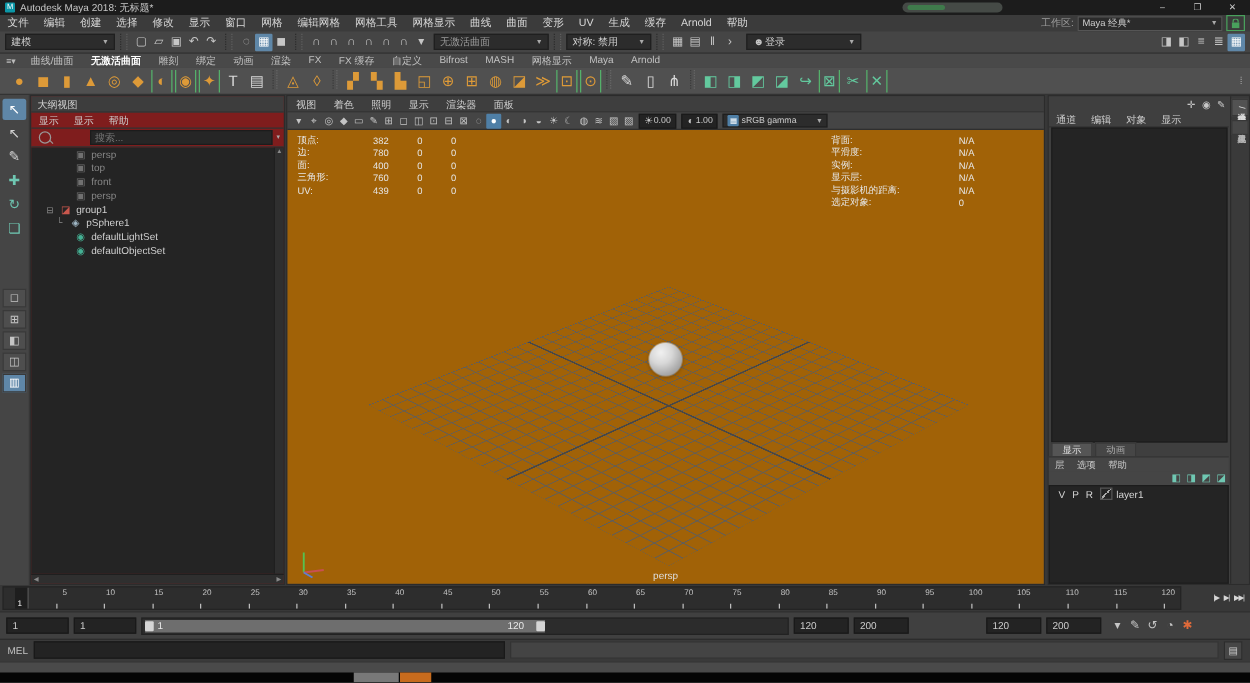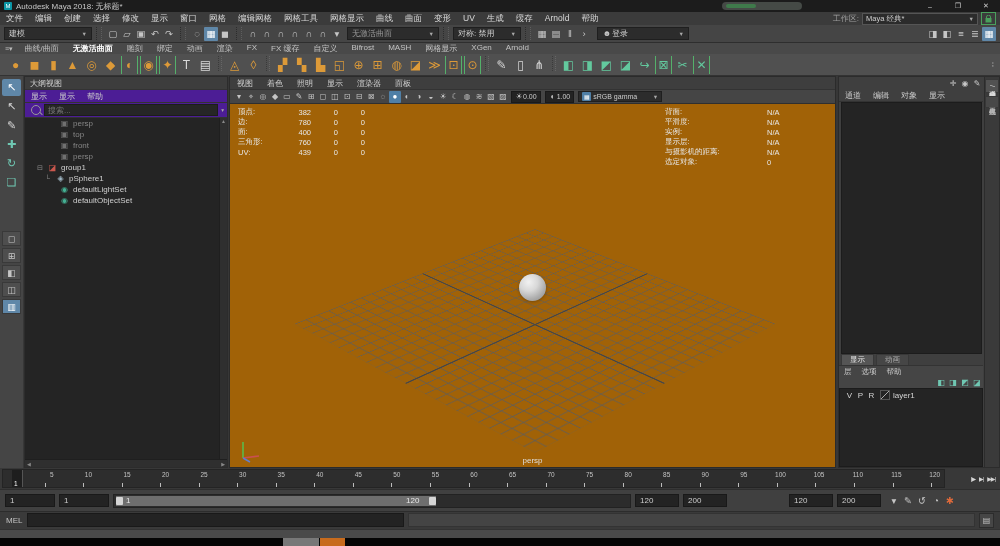--- a/index.html
+++ b/index.html
@@ -58,28 +58,28 @@
   
   .toolbox{left:0;top:0;width:23px;height:392px;background:#454545;display:flex;flex-direction:column;align-items:center;padding-top:3px;box-sizing:border-box;}
   .tico2{width:19px;height:17px;display:flex;align-items:center;justify-content:center;font-size:11px;color:#d2d2d2;margin-bottom:2px;border-radius:2px;}
   .tico2.active{background:#5f87a8;color:#fff;}
   .tico2.t{color:#6fc7b2;}
   .tb-gap{height:38px;}
   .lay{width:19px;height:15px;display:flex;align-items:center;justify-content:center;font-size:9px;color:#c5c5c5;margin-bottom:2px;border:1px solid #393939;background:#4e4e4e;box-sizing:border-box;}
   .lay.active{background:#5f87a8;color:#fff;}
 
   
-  .outliner{left:24px;top:0;width:204px;height:392px;background:#4c1d95;border:1px solid #2c2c2c;box-sizing:border-box;display:flex;flex-direction:column;}
+  .outliner{left:24px;top:0;width:204px;height:392px;background:#7f1d1d;border:1px solid #2c2c2c;box-sizing:border-box;display:flex;flex-direction:column;}
   .ol-title{height:12px;background:#3d3d3d;font-size:8px;color:#d0d0d0;display:flex;align-items:center;padding:0 5px;border-bottom:1px solid #333;}
   .ol-menus{height:12px;display:flex;align-items:center;border-bottom:1px solid #333;}
   .ol-menu{font-size:8px;color:#cdcdcd;padding:0 6px;}
   .ol-search{height:14px;display:flex;align-items:center;padding:0 3px;border-bottom:1px solid #333;}
   .search-glyph{width:8px;height:8px;border:1px solid #999;border-radius:50%;position:relative;margin:0 3px;flex:none;}
   .search-glyph::after{content:"";position:absolute;left:7px;top:7px;width:4px;height:1px;background:#999;transform:rotate(45deg);}
-  .ol-search input{flex:1;background:#262626;border:1px solid #1c1c1c;color:#ccc;font-size:8px;height:10px;padding:0 3px;outline:none;font-family:inherit;}
+  .ol-search input{flex:1;background:#262626;border:1px solid #1c1c1c;color:#ccc;font-size:8px;height:10px;padding:0 3px;outline:none;font-family:inherit;margin-left:28px;}
   .ol-list{flex:1;background:#242424;position:relative;overflow:hidden;}
   .trow{display:flex;align-items:center;height:11px;font-size:8px;color:#cfcfcf;padding-left:24px;}
   .trow .pre{width:10px;color:#8a8a8a;font-size:7px;flex:none;}
   .trow .tg{width:11px;font-size:8px;color:#9fb6c4;margin-right:3px;flex:none;text-align:center;}
   .trow.dim{color:#868686;}
   .trow.dim .tg{color:#707070;}
   .trow.grp{padding-left:12px;}
   .trow.grp .tg{color:#c9574d;}
   .trow.child{padding-left:20px;}
   .trow.set .tg{color:#44b093;}
@@ -290,21 +290,21 @@
         <span class="shelf-tab">雕刻</span>
         <span class="shelf-tab">绑定</span>
         <span class="shelf-tab">动画</span>
         <span class="shelf-tab">渲染</span>
         <span class="shelf-tab">FX</span>
         <span class="shelf-tab">FX 缓存</span>
         <span class="shelf-tab">自定义</span>
         <span class="shelf-tab">Bifrost</span>
         <span class="shelf-tab">MASH</span>
         <span class="shelf-tab">网格显示</span>
-        <span class="shelf-tab">XGen</span>
+        <span class="shelf-tab">Maya</span>
         <span class="shelf-tab">Arnold</span>
       </span>
   </div>
 
   <div class="abs shelficons">
     <span class="row">
         <span class="sico o">●</span>
         <span class="sico o">◼</span>
         <span class="sico o">▮</span>
         <span class="sico o">▲</span>

